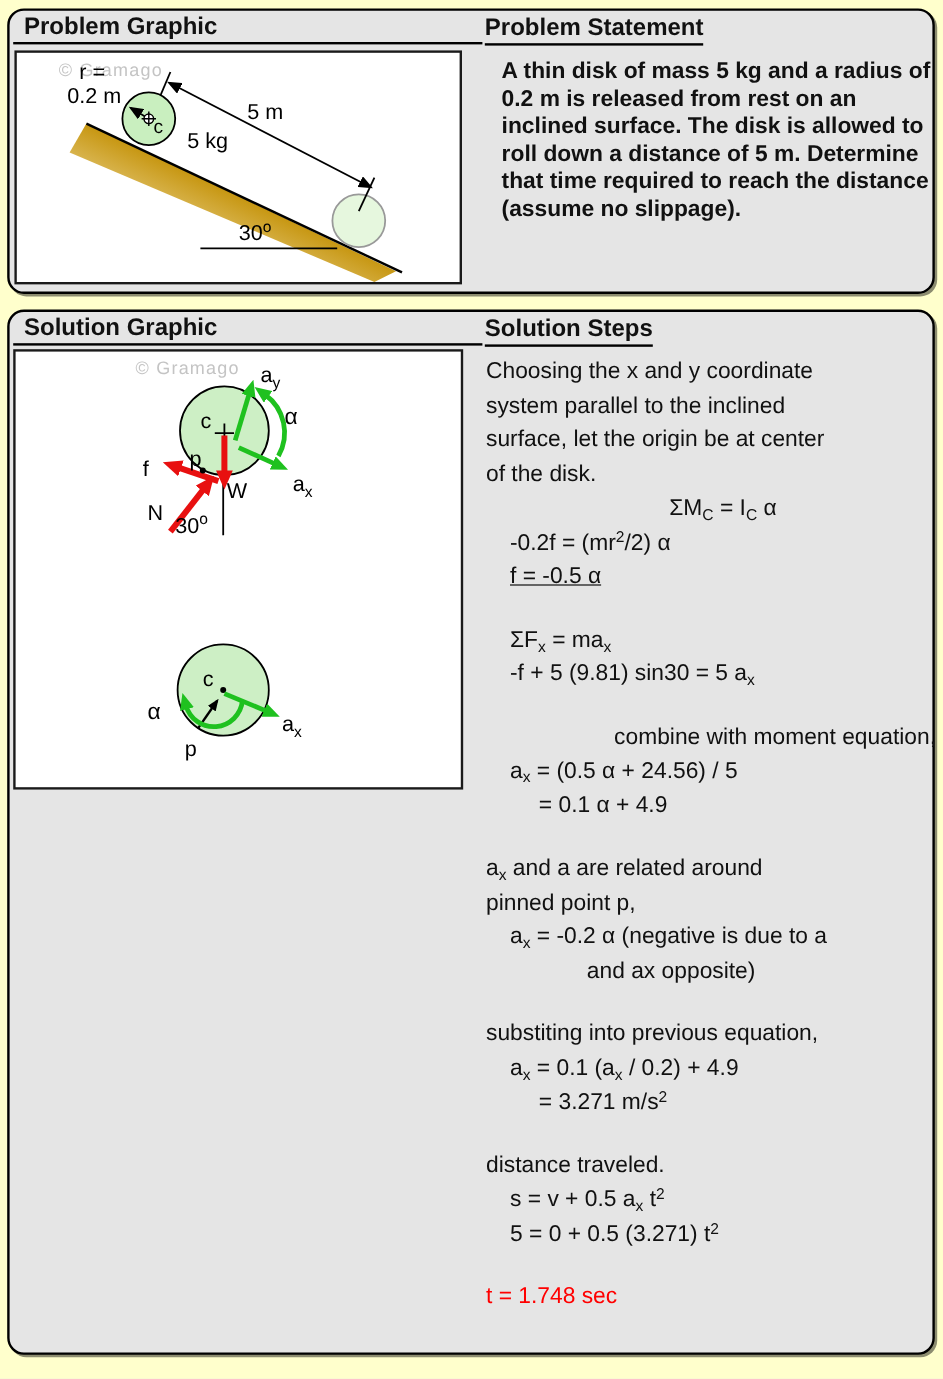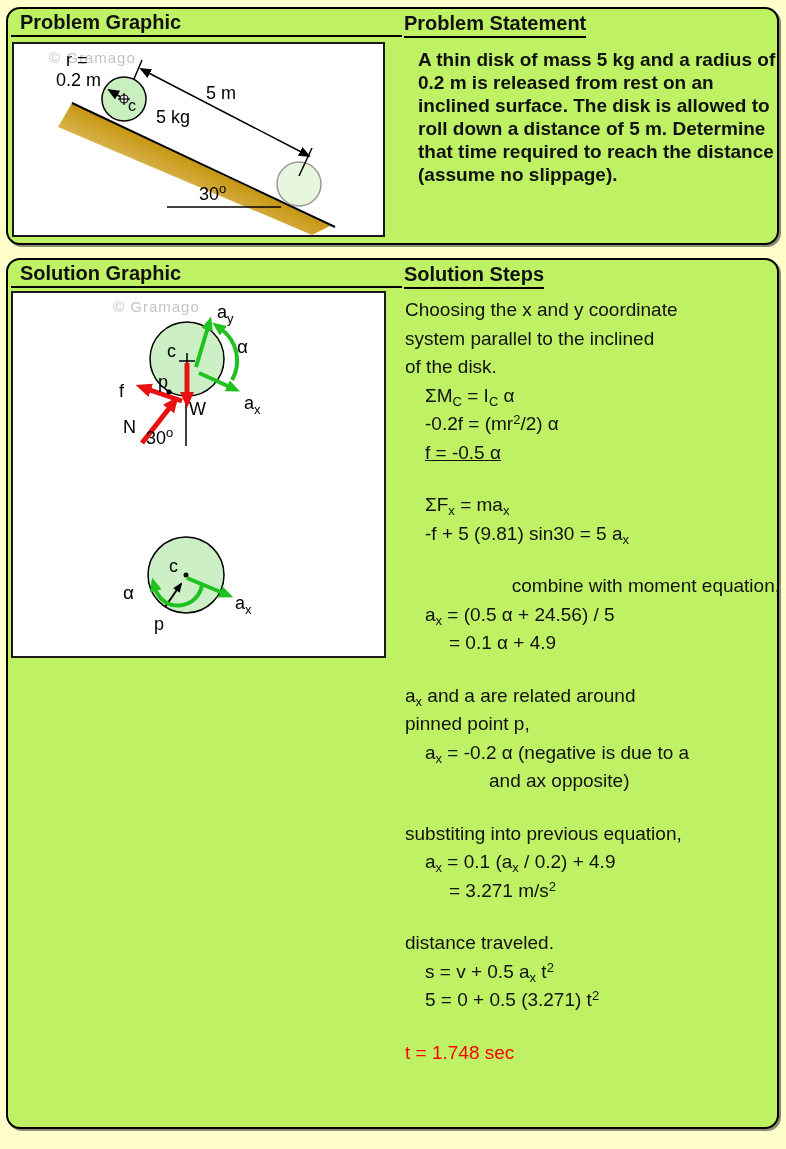--- a/index.html
+++ b/index.html
@@ -6,21 +6,21 @@
   body {
     width:786px; height:1149px;
     background:#FFFFCC;
     font-family:"Liberation Sans", sans-serif;
     color:#111;
   }
   #page { position:relative; width:786px; height:1149px; overflow:hidden; }
 
   .panel {
     position:absolute; left:6px; width:769px;
-    background:#bef264;
+    background:#e5e5e5;
     border:2px solid #000;
     border-radius:14px;
     box-shadow:2px 2px 0 rgba(0,0,0,0.45);
   }
   #panel-problem  { top:7px;   height:234px; }
   #panel-solution { top:258px; height:867px; }
 
   .gtitle-row {
     position:absolute; left:3px; top:0; width:382px;
     border-bottom:2px solid #000;
@@ -170,22 +170,23 @@
         <text x="141" y="337" font-size="18">p</text>
         <text x="110" y="306" font-size="19">α</text>
         <text x="222" y="316" font-size="18"><tspan>a</tspan><tspan dy="5" font-size="13">x</tspan></text>
       </svg>
     </div>
 
     <div class="ititle">Solution Steps</div>
     <div id="steps">
         <div class="sline" style="margin-left: 0px;"><span>Choosing the x and y coordinate</span></div>
         <div class="sline" style="margin-left: 0px;"><span>system parallel to the inclined</span></div>
+        <div class="sline" style="margin-left: 0px;"><span>surface, let the origin be at center</span></div>
         <div class="sline" style="margin-left: 0px;"><span>of the disk.</span></div>
-        <div class="sline" style="margin-left: 20px;"><span>ΣM</span><sub>C</sub><span> = I</span><sub>C</sub><span> α</span></div>
+        <div class="sline" style="margin-left: 20px; text-align: center;"><span>ΣM</span><sub>C</sub><span> = I</span><sub>C</sub><span> α</span></div>
         <div class="sline" style="margin-left: 20px;"><span>-0.2f =  (mr</span><sup>2</sup><span>/2) α</span></div>
         <div class="sline" style="margin-left: 20px; text-decoration: underline;"><span>f = -0.5 α</span></div>
         <div class="sgap"></div>
         <div class="sline" style="margin-left: 20px;"><span>ΣF</span><sub>x</sub><span> = ma</span><sub>x</sub></div>
         <div class="sline" style="margin-left: 20px;"><span>-f + 5 (9.81) sin30 = 5 a</span><sub>x</sub></div>
         <div class="sgap"></div>
         <div class="sline" style="margin-left: 0px; text-align: right;"><span>combine with moment equation,</span></div>
         <div class="sline" style="margin-left: 20px;"><span>a</span><sub>x</sub><span> = (0.5 α + 24.56) / 5</span></div>
         <div class="sline" style="margin-left: 44px;"><span>= 0.1 α + 4.9</span></div>
         <div class="sgap"></div>

